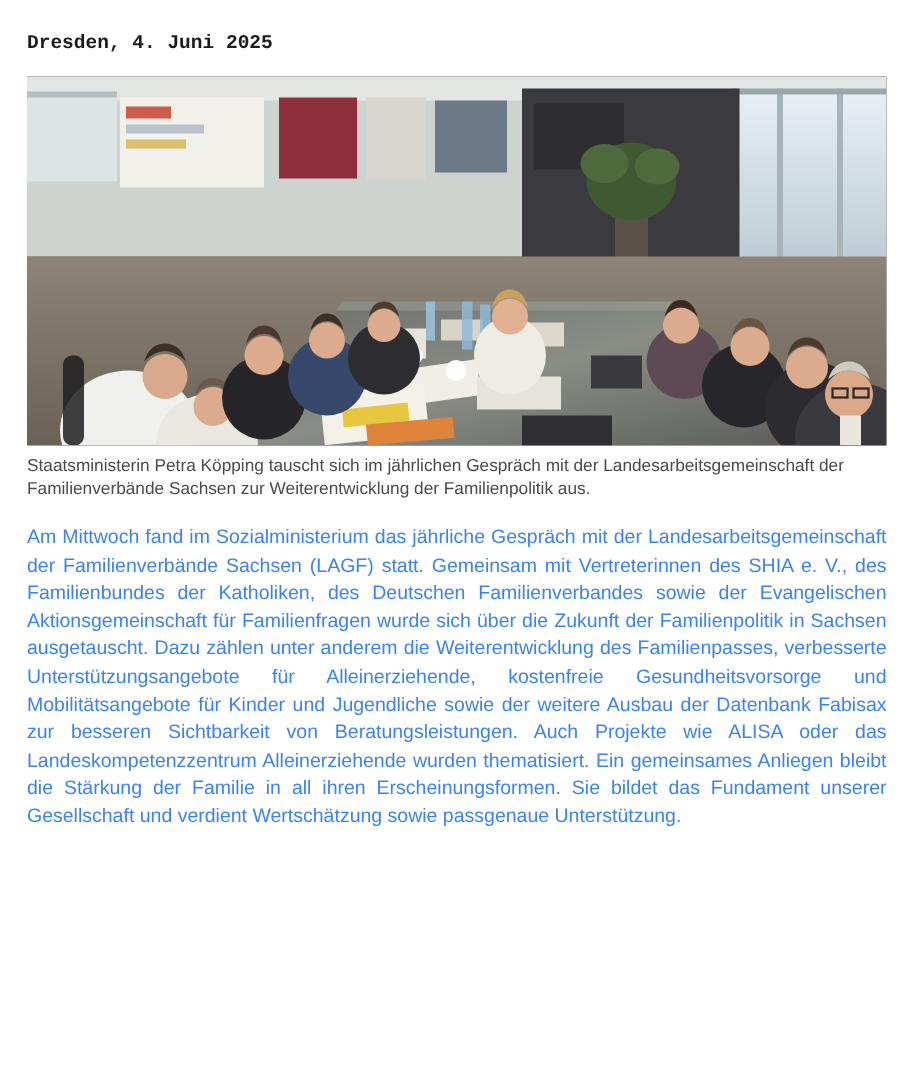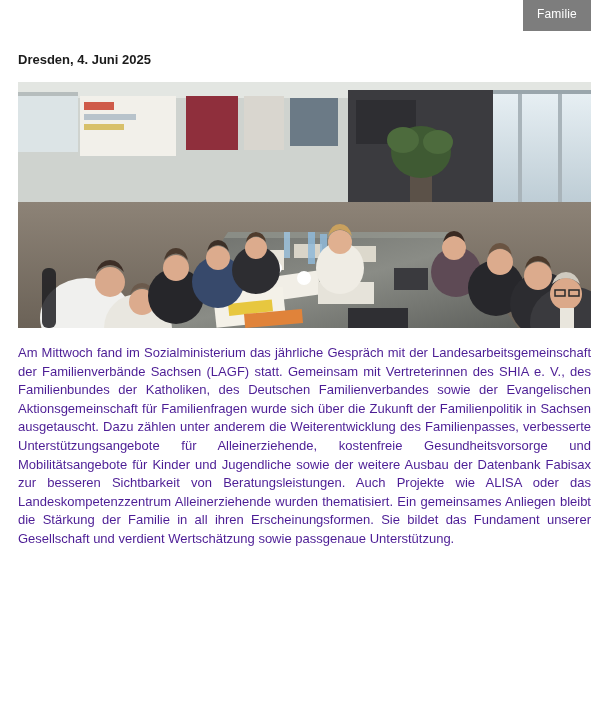--- a/index.html
+++ b/index.html
@@ -41,20 +41,21 @@
     padding: 0 18px;
   }
 
   .dateline {
     font-size: 13px;
     font-weight: bold;
     color: #1b1b1b;
     margin-top: 21px;
     margin-bottom: 0;
     line-height: 16px;
+    font-family: Liberation Mono, monospace;
   }
 
   h1.headline {
     font-size: 18.5px;
     line-height: 25px;
     font-weight: bold;
     color: #1b1b1b;
     margin: 9px 0 0 0;
     letter-spacing: -0.1px;
   }
@@ -77,36 +78,33 @@
     line-height: 14.5px;
     color: #4a4a4a;
     margin-top: 7px;
     max-width: 573px;
   }
 
   
   .body-text {
     font-size: 13px;
     line-height: 18.6px;
-    color: #4c1d95;
+    color: #3b82f6;
     text-align: justify;
     margin-top: 16px;
     hyphens: manual;
   }
   .body-text p { margin: 0; }
   .body-text p + p { margin-top: 0px; }
 </style>
 </head>
 <body>
 
 <div class="page">
 
-  <div class="tag-row">
-    <span class="tag">Familie</span>
-  </div>
 
   <div class="content">
 
     <div class="dateline">Dresden, 4. Juni 2025</div>
 
 
     <div class="figure">
       <div class="photo">
         <svg width="573" height="246" viewBox="0 0 573 246" xmlns="http://www.w3.org/2000/svg">
           <defs>
@@ -237,20 +235,21 @@
             <rect x="542" y="226" width="14" height="20" fill="#e9e6dd"></rect>
           </g>
 
           <g fill="#1f1f22" opacity="0.85">
             <rect x="24" y="186" width="14" height="60" rx="6"></rect>
             <rect x="150" y="246" width="0" height="0"></rect>
           </g>
         </svg>
       </div>
 
+      <div class="caption">Staatsministerin Petra Köpping tauscht sich im jährlichen Gespräch mit der Landesarbeitsgemeinschaft der Familienverbände Sachsen zur Weiterentwicklung der Familienpolitik aus.</div>
     </div>
 
     <div class="body-text">
       <p>Am Mittwoch fand im Sozialministerium das jährliche Gespräch mit der Landesarbeitsgemeinschaft der Familienverbände Sachsen (LAGF) statt. Gemeinsam mit Vertreterinnen des SHIA e. V., des Familienbundes der Katholiken, des Deutschen Familienverbandes sowie der Evangelischen Aktionsgemeinschaft für Familienfragen wurde sich über die Zukunft der Familienpolitik in Sachsen ausgetauscht. Dazu zählen unter anderem die Weiterentwicklung des Familienpasses, verbesserte Unterstützungsangebote für Alleinerziehende, kostenfreie Gesundheitsvorsorge und Mobilitätsangebote für Kinder und Jugendliche sowie der weitere Ausbau der Datenbank Fabisax zur besseren Sichtbarkeit von Beratungsleistungen. Auch Projekte wie ALISA oder das Landeskompetenzzentrum Alleinerziehende wurden thematisiert. Ein gemeinsames Anliegen bleibt die Stärkung der Familie in all ihren Erscheinungsformen. Sie bildet das Fundament unserer Gesellschaft und verdient Wertschätzung sowie passgenaue Unterstützung.</p>
     </div>
 
   </div>
 </div>
 
 </body></html>

